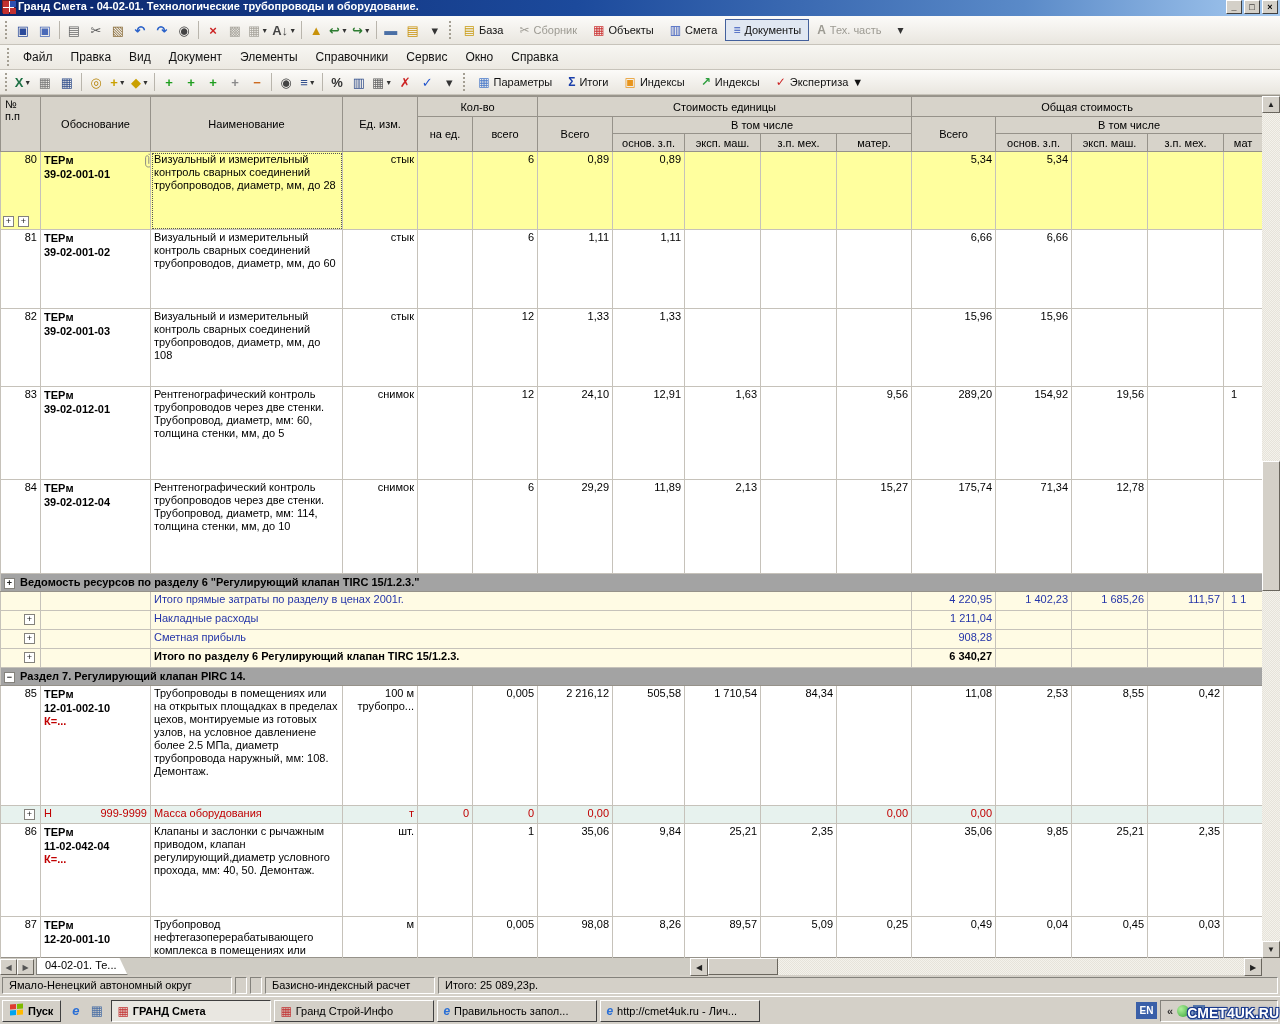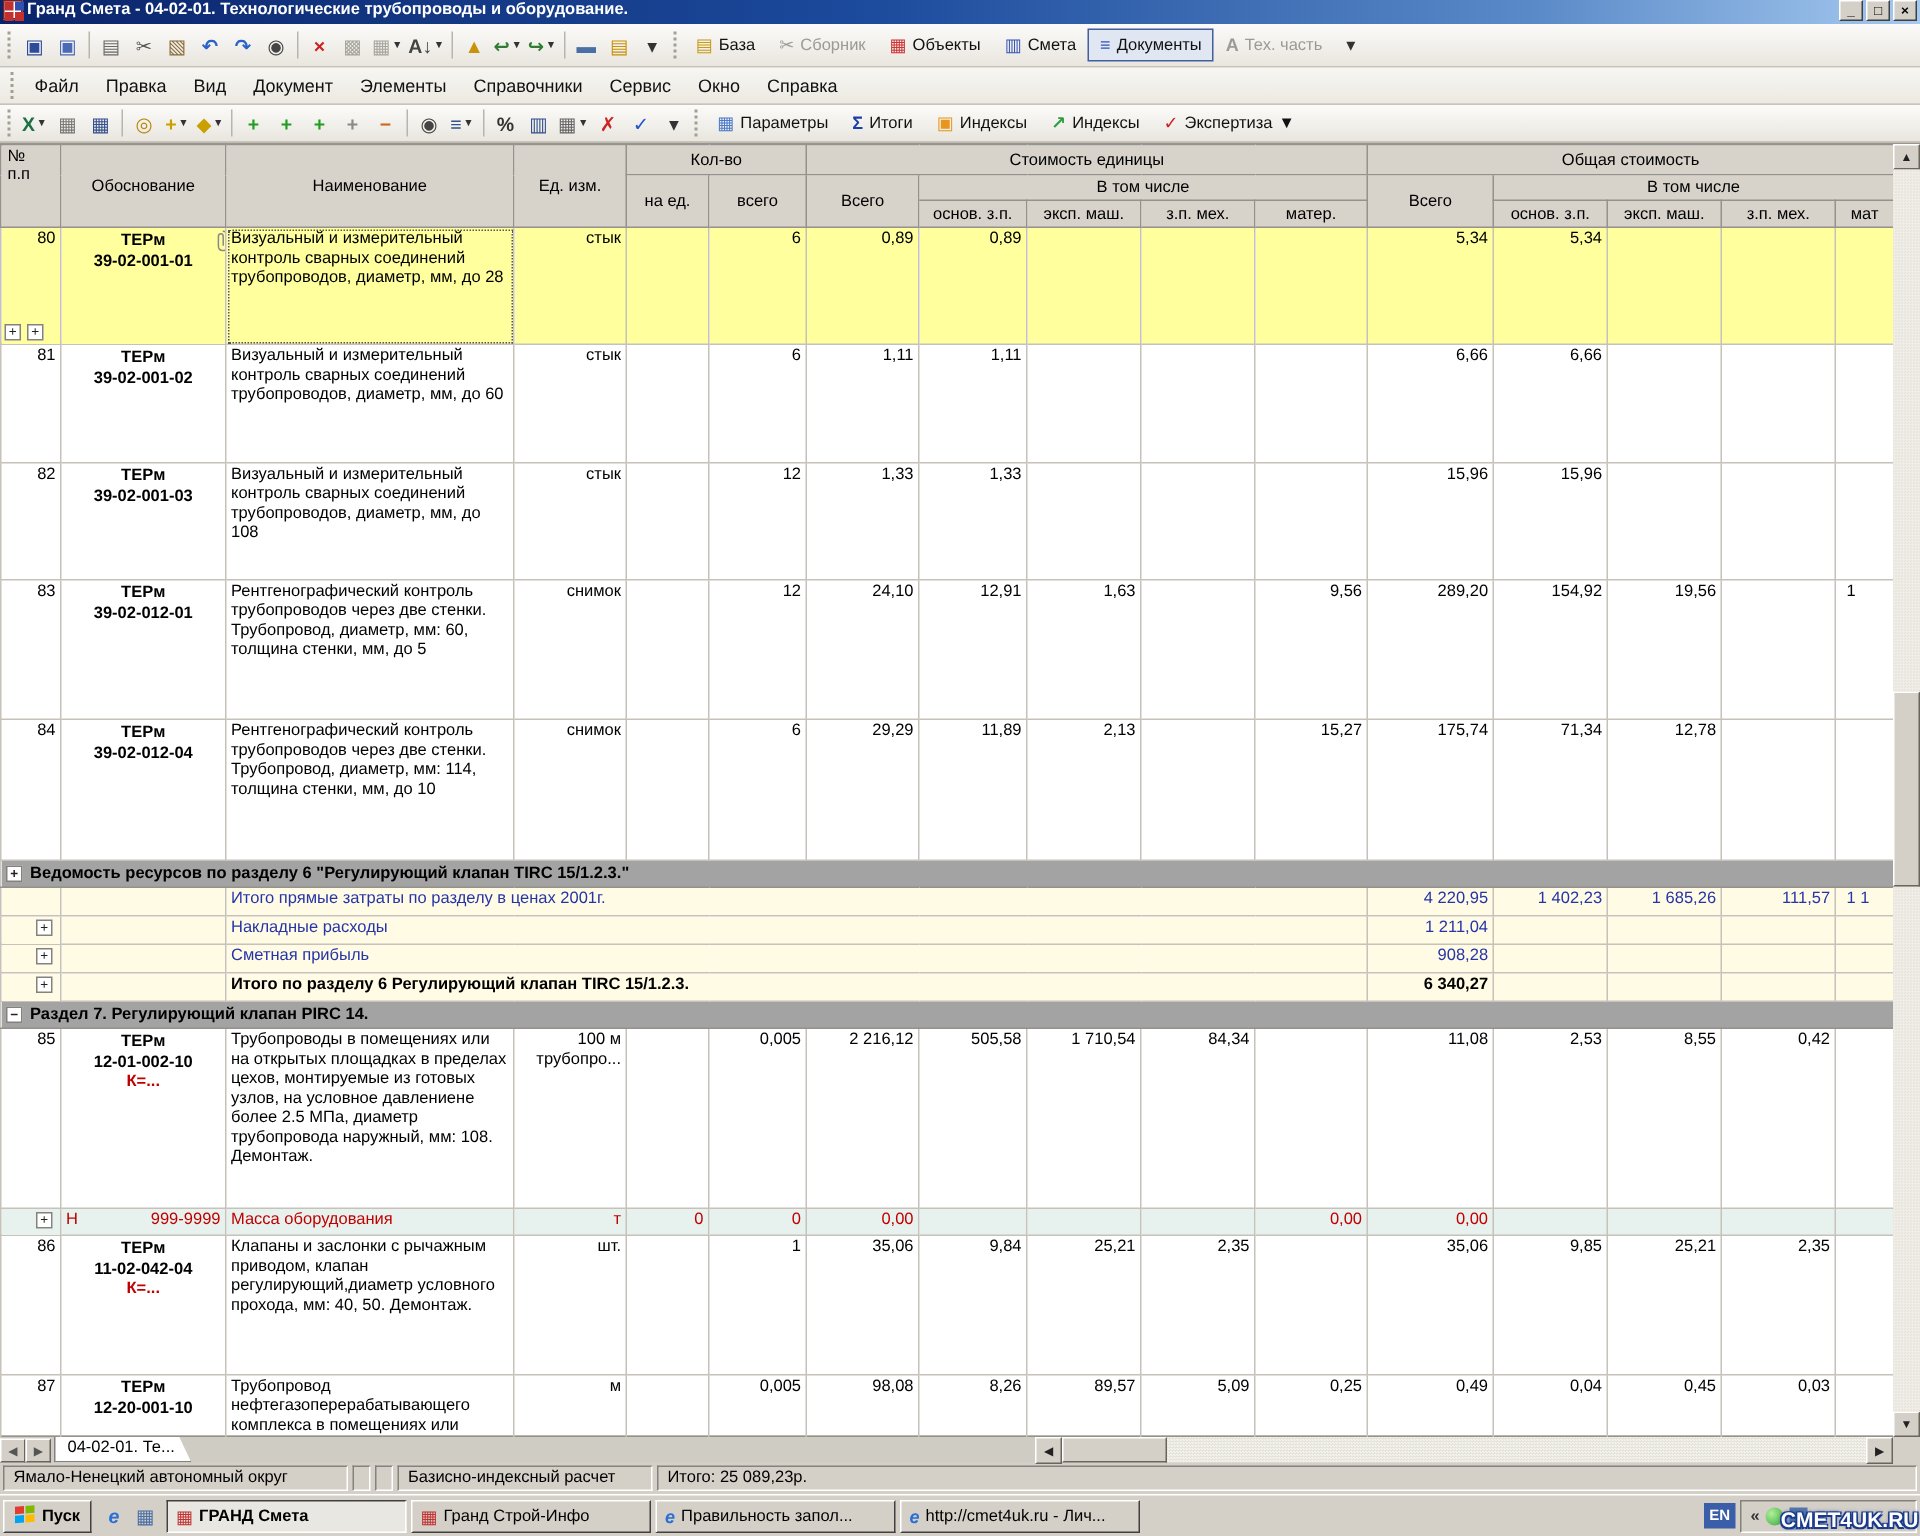--- a/index.html
+++ b/index.html
@@ -39,21 +39,21 @@
   .grid-wrap { height:862px; display:flex; background:#fff; border-top:1px solid #9a968c; }
   .grid-viewport { width:1262px; height:862px; overflow:hidden; }
   table { border-collapse:collapse; table-layout:fixed; width:1262px; font-size:11px; color:#000; }
   th,td { border:1px solid #c6c2ba; overflow:hidden; vertical-align:top; }
   thead th { background:#d7d3ca; border-color:#96928a; font-weight:normal; text-align:center;
              vertical-align:middle; padding:1px 2px; line-height:12px; }
   thead .corner { text-align:left; vertical-align:top; padding-left:4px; }
   td { padding:1px 3px; line-height:13px; }
   tr.hl td { background:#ffff9e; }
   .num { text-align:right; position:relative; }
-  .code-cell { position:relative;text-align:center; }
+  .code-cell { position:relative; }
   .code { font-weight:bold; line-height:14px; }
   .kline { color:#c00000; font-weight:bold; }
   .name { line-height:13px; }
   .name.sel { outline:1px dotted #555; outline-offset:-2px; }
   .unit { text-align:right;margin-left:34px; }
   .val { text-align:right; white-space:nowrap; }
   .cut { white-space:nowrap; padding-left:7px; }
   tr.r-section td { background:#a3a3a3; border-color:#96928a #c9c6bf; font-weight:bold; padding:2px 3px; }
   tr.r-summary td { background:#fffbe4; }
   tr.r-summary td.lab { padding-left:3px; }

